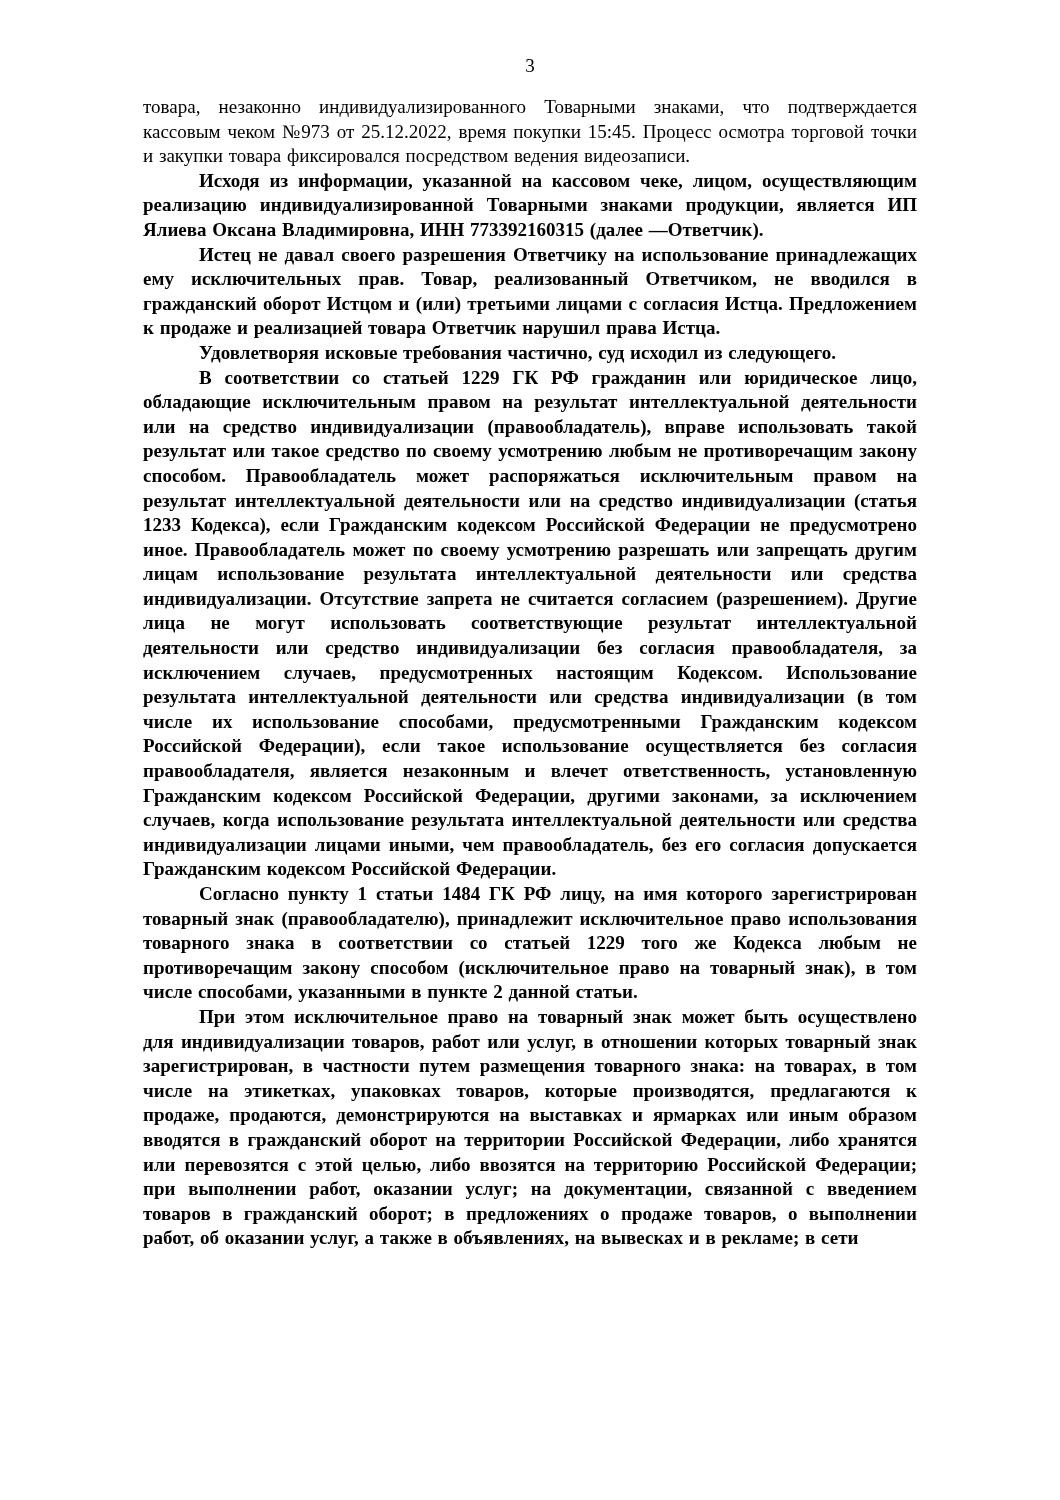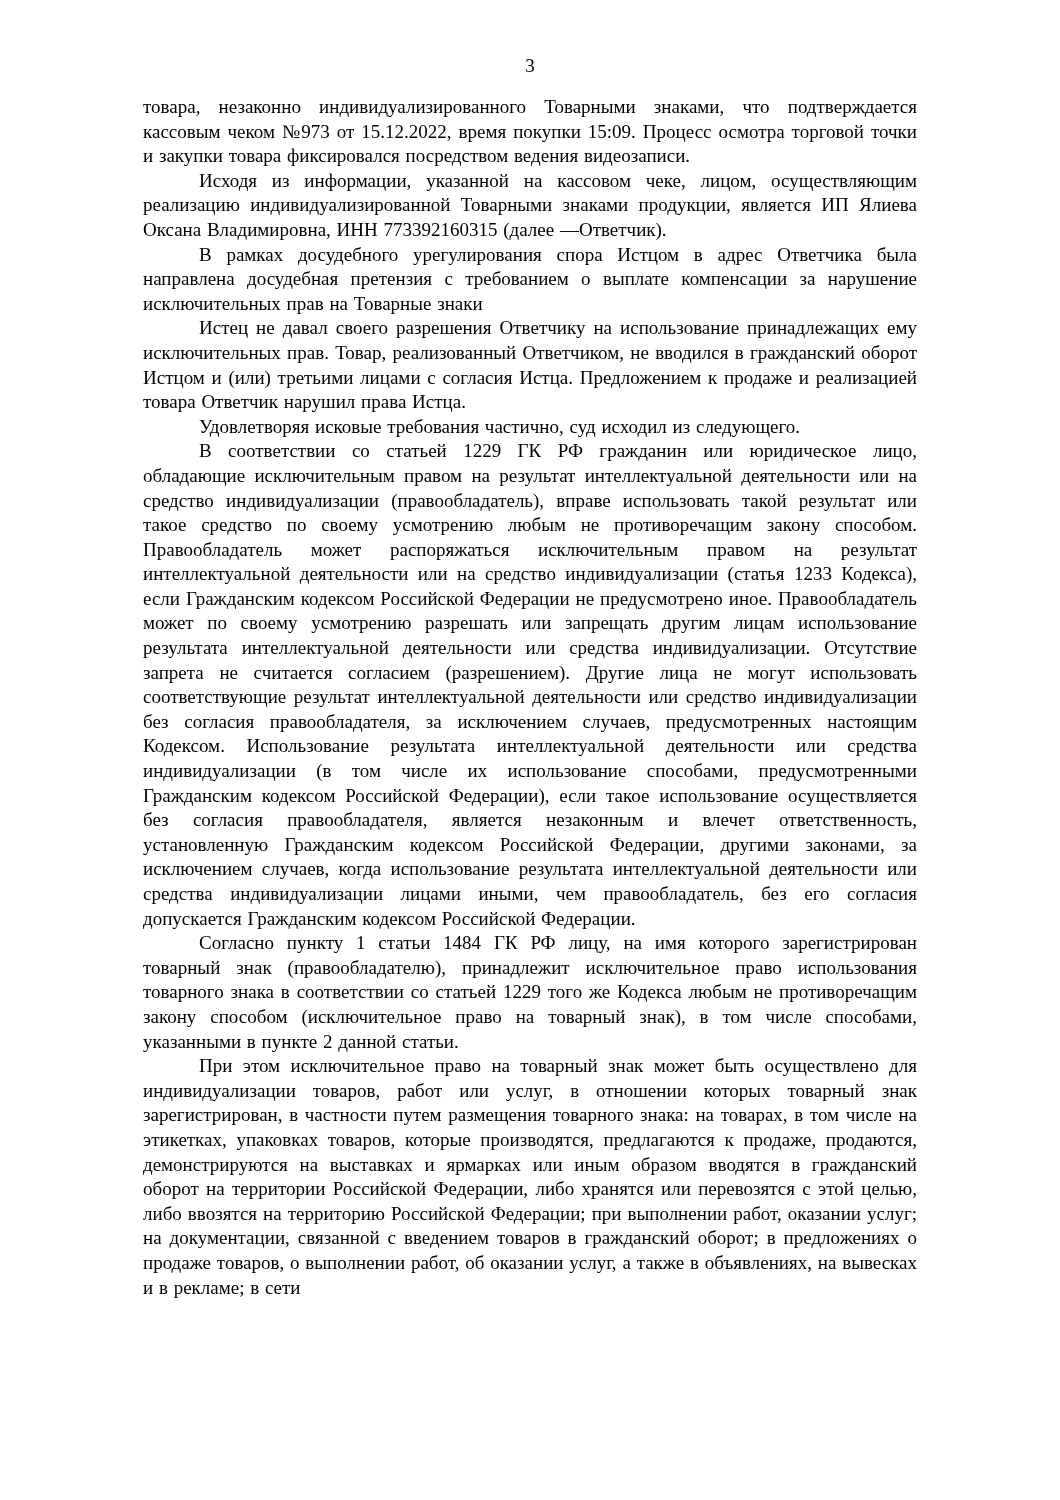--- a/index.html
+++ b/index.html
@@ -30,30 +30,30 @@
   }
   .para {
     margin: 0;
     font-size: 19px;
     line-height: 24.6px;
     text-align: justify;
     word-spacing: 1px;
   }
   .para.indent {
     text-indent: 56px;
+    font-weight: bold;
   }
 </style>
 </head>
 <body>
 
 <div class="page">
   <span class="page-number">3</span>
   <div class="document-body">
-      <p class="para">товара, незаконно индивидуализированного Товарными знаками, что подтверждается кассовым чеком №973 от 15.12.2022, время покупки 15:09. Процесс осмотра торговой точки и закупки товара фиксировался посредством ведения видеозаписи.</p>
+      <p class="para">товара, незаконно индивидуализированного Товарными знаками, что подтверждается кассовым чеком №973 от 25.12.2022, время покупки 15:45. Процесс осмотра торговой точки и закупки товара фиксировался посредством ведения видеозаписи.</p>
       <p class="para indent">Исходя из информации, указанной на кассовом чеке, лицом, осуществляющим реализацию индивидуализированной Товарными знаками продукции, является ИП Ялиева Оксана Владимировна, ИНН 773392160315 (далее —Ответчик).</p>
-      <p class="para indent">В рамках досудебного урегулирования спора Истцом в адрес Ответчика была направлена досудебная претензия с требованием о выплате компенсации за нарушение исключительных прав на Товарные знаки</p>
       <p class="para indent">Истец не давал своего разрешения Ответчику на использование принадлежащих ему исключительных прав. Товар, реализованный Ответчиком, не вводился в гражданский оборот Истцом и (или) третьими лицами с согласия Истца. Предложением к продаже и реализацией товара Ответчик нарушил права Истца.</p>
       <p class="para indent">Удовлетворяя исковые требования частично, суд исходил из следующего.</p>
       <p class="para indent">В соответствии со статьей 1229 ГК РФ гражданин или юридическое лицо, обладающие исключительным правом на результат интеллектуальной деятельности или на средство индивидуализации (правообладатель), вправе использовать такой результат или такое средство по своему усмотрению любым не противоречащим закону способом. Правообладатель может распоряжаться исключительным правом на результат интеллектуальной деятельности или на средство индивидуализации (статья 1233 Кодекса), если Гражданским кодексом Российской Федерации не предусмотрено иное. Правообладатель может по своему усмотрению разрешать или запрещать другим лицам использование результата интеллектуальной деятельности или средства индивидуализации. Отсутствие запрета не считается согласием (разрешением). Другие лица не могут использовать соответствующие результат интеллектуальной деятельности или средство индивидуализации без согласия правообладателя, за исключением случаев, предусмотренных настоящим Кодексом. Использование результата интеллектуальной деятельности или средства индивидуализации (в том числе их использование способами, предусмотренными Гражданским кодексом Российской Федерации), если такое использование осуществляется без согласия правообладателя, является незаконным и влечет ответственность, установленную Гражданским кодексом Российской Федерации, другими законами, за исключением случаев, когда использование результата интеллектуальной деятельности или средства индивидуализации лицами иными, чем правообладатель, без его согласия допускается Гражданским кодексом Российской Федерации.</p>
       <p class="para indent">Согласно пункту 1 статьи 1484 ГК РФ лицу, на имя которого зарегистрирован товарный знак (правообладателю), принадлежит исключительное право использования товарного знака в соответствии со статьей 1229 того же Кодекса любым не противоречащим закону способом (исключительное право на товарный знак), в том числе способами, указанными в пункте 2 данной статьи.</p>
       <p class="para indent">При этом исключительное право на товарный знак может быть осуществлено для индивидуализации товаров, работ или услуг, в отношении которых товарный знак зарегистрирован, в частности путем размещения товарного знака: на товарах, в том числе на этикетках, упаковках товаров, которые производятся, предлагаются к продаже, продаются, демонстрируются на выставках и ярмарках или иным образом вводятся в гражданский оборот на территории Российской Федерации, либо хранятся или перевозятся с этой целью, либо ввозятся на территорию Российской Федерации; при выполнении работ, оказании услуг; на документации, связанной с введением товаров в гражданский оборот; в предложениях о продаже товаров, о выполнении работ, об оказании услуг, а также в объявлениях, на вывесках и в рекламе; в сети</p>
     </div>
 </div>
 
 </body></html>

